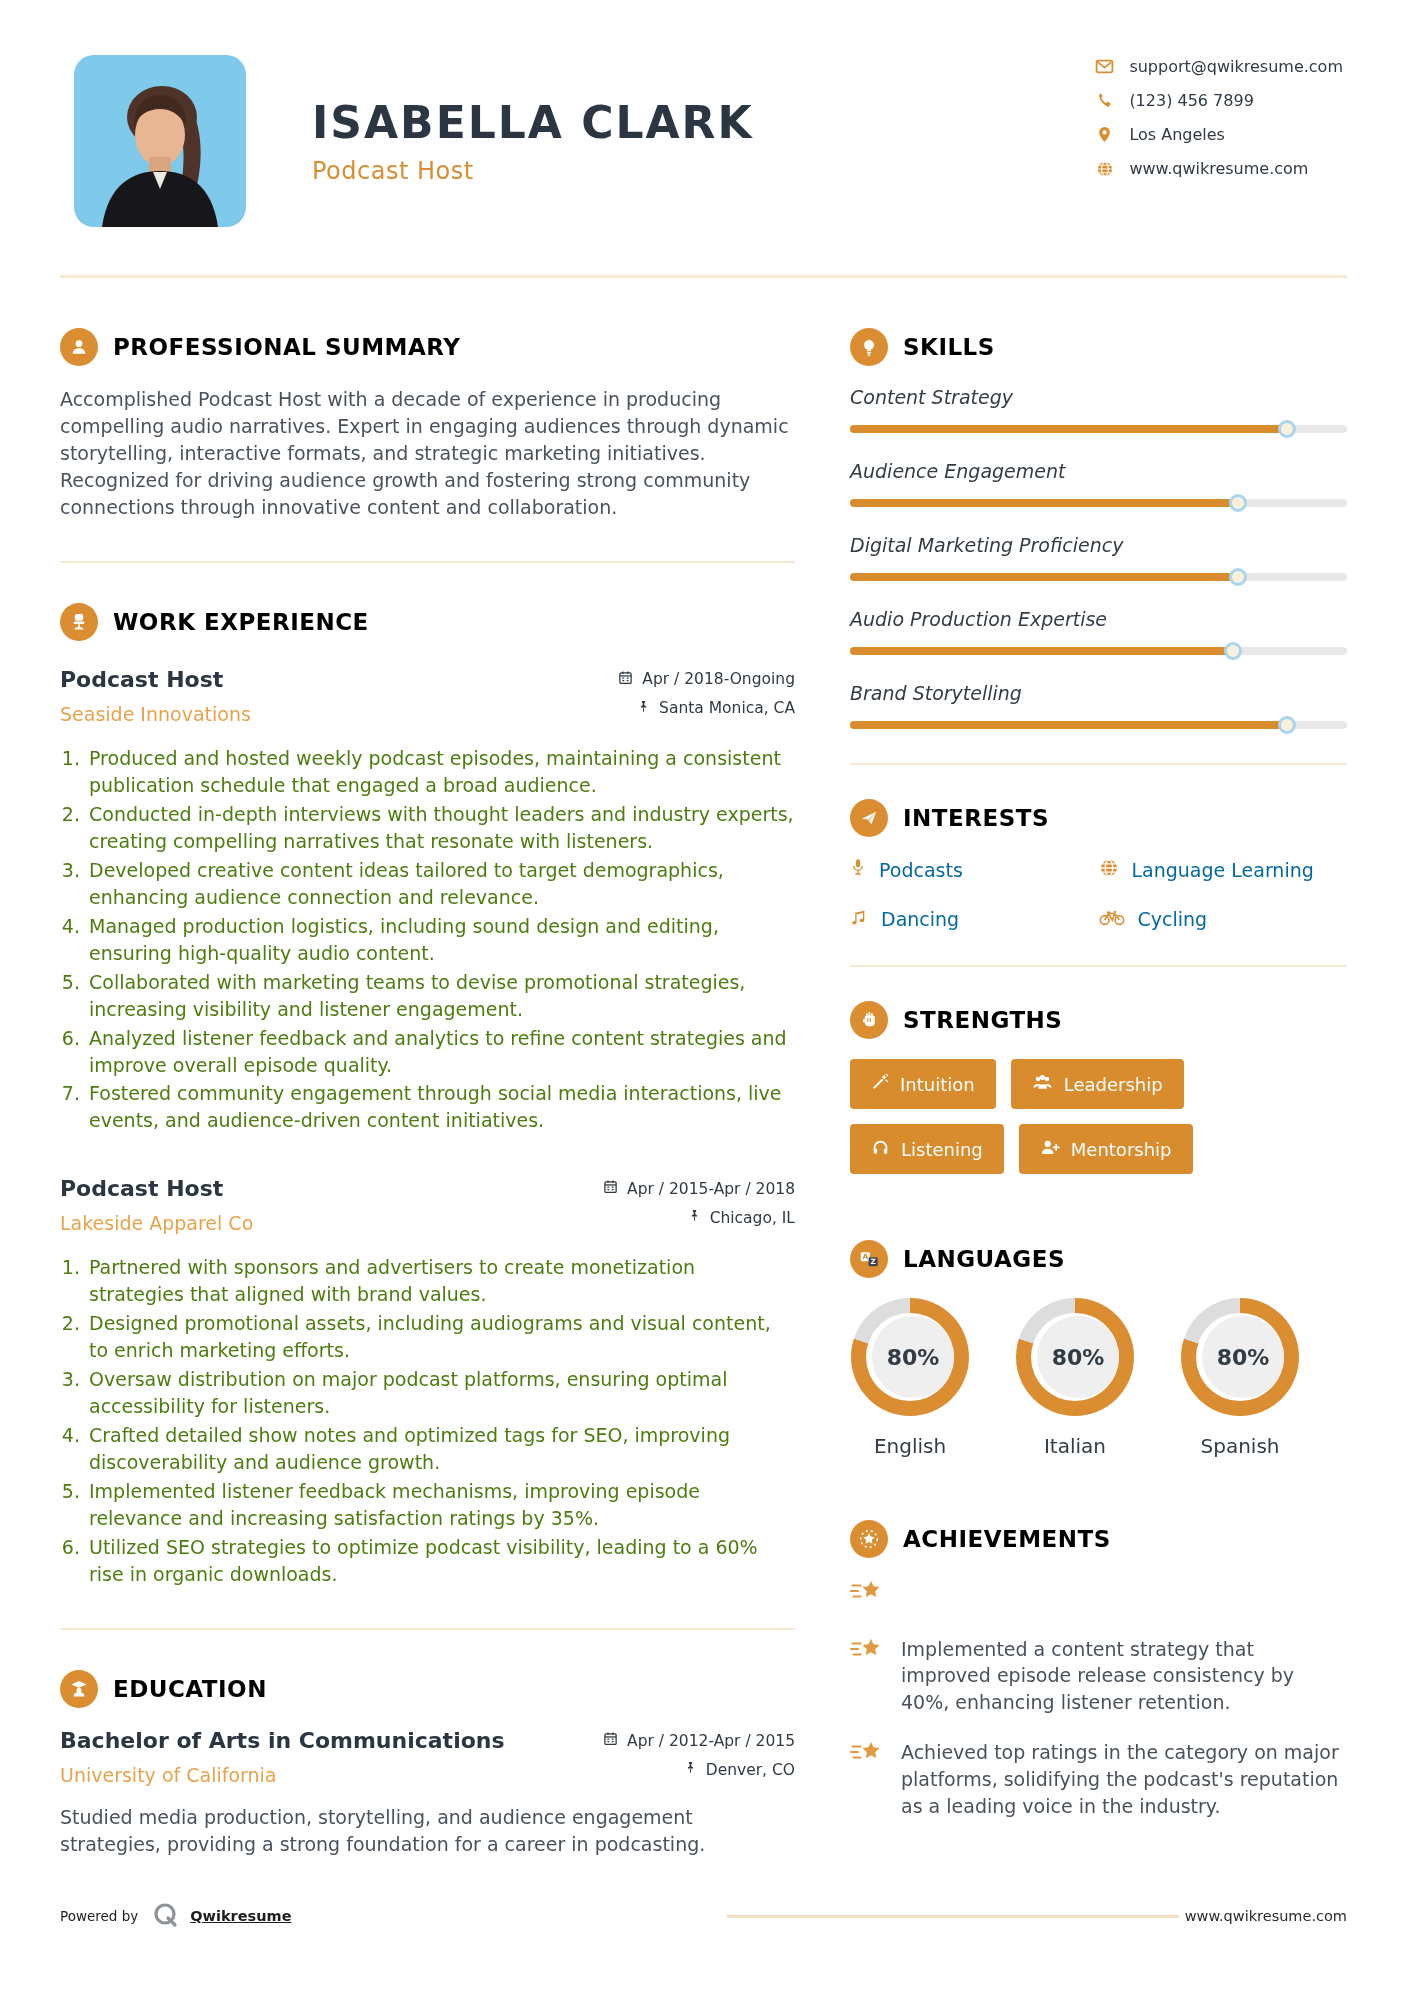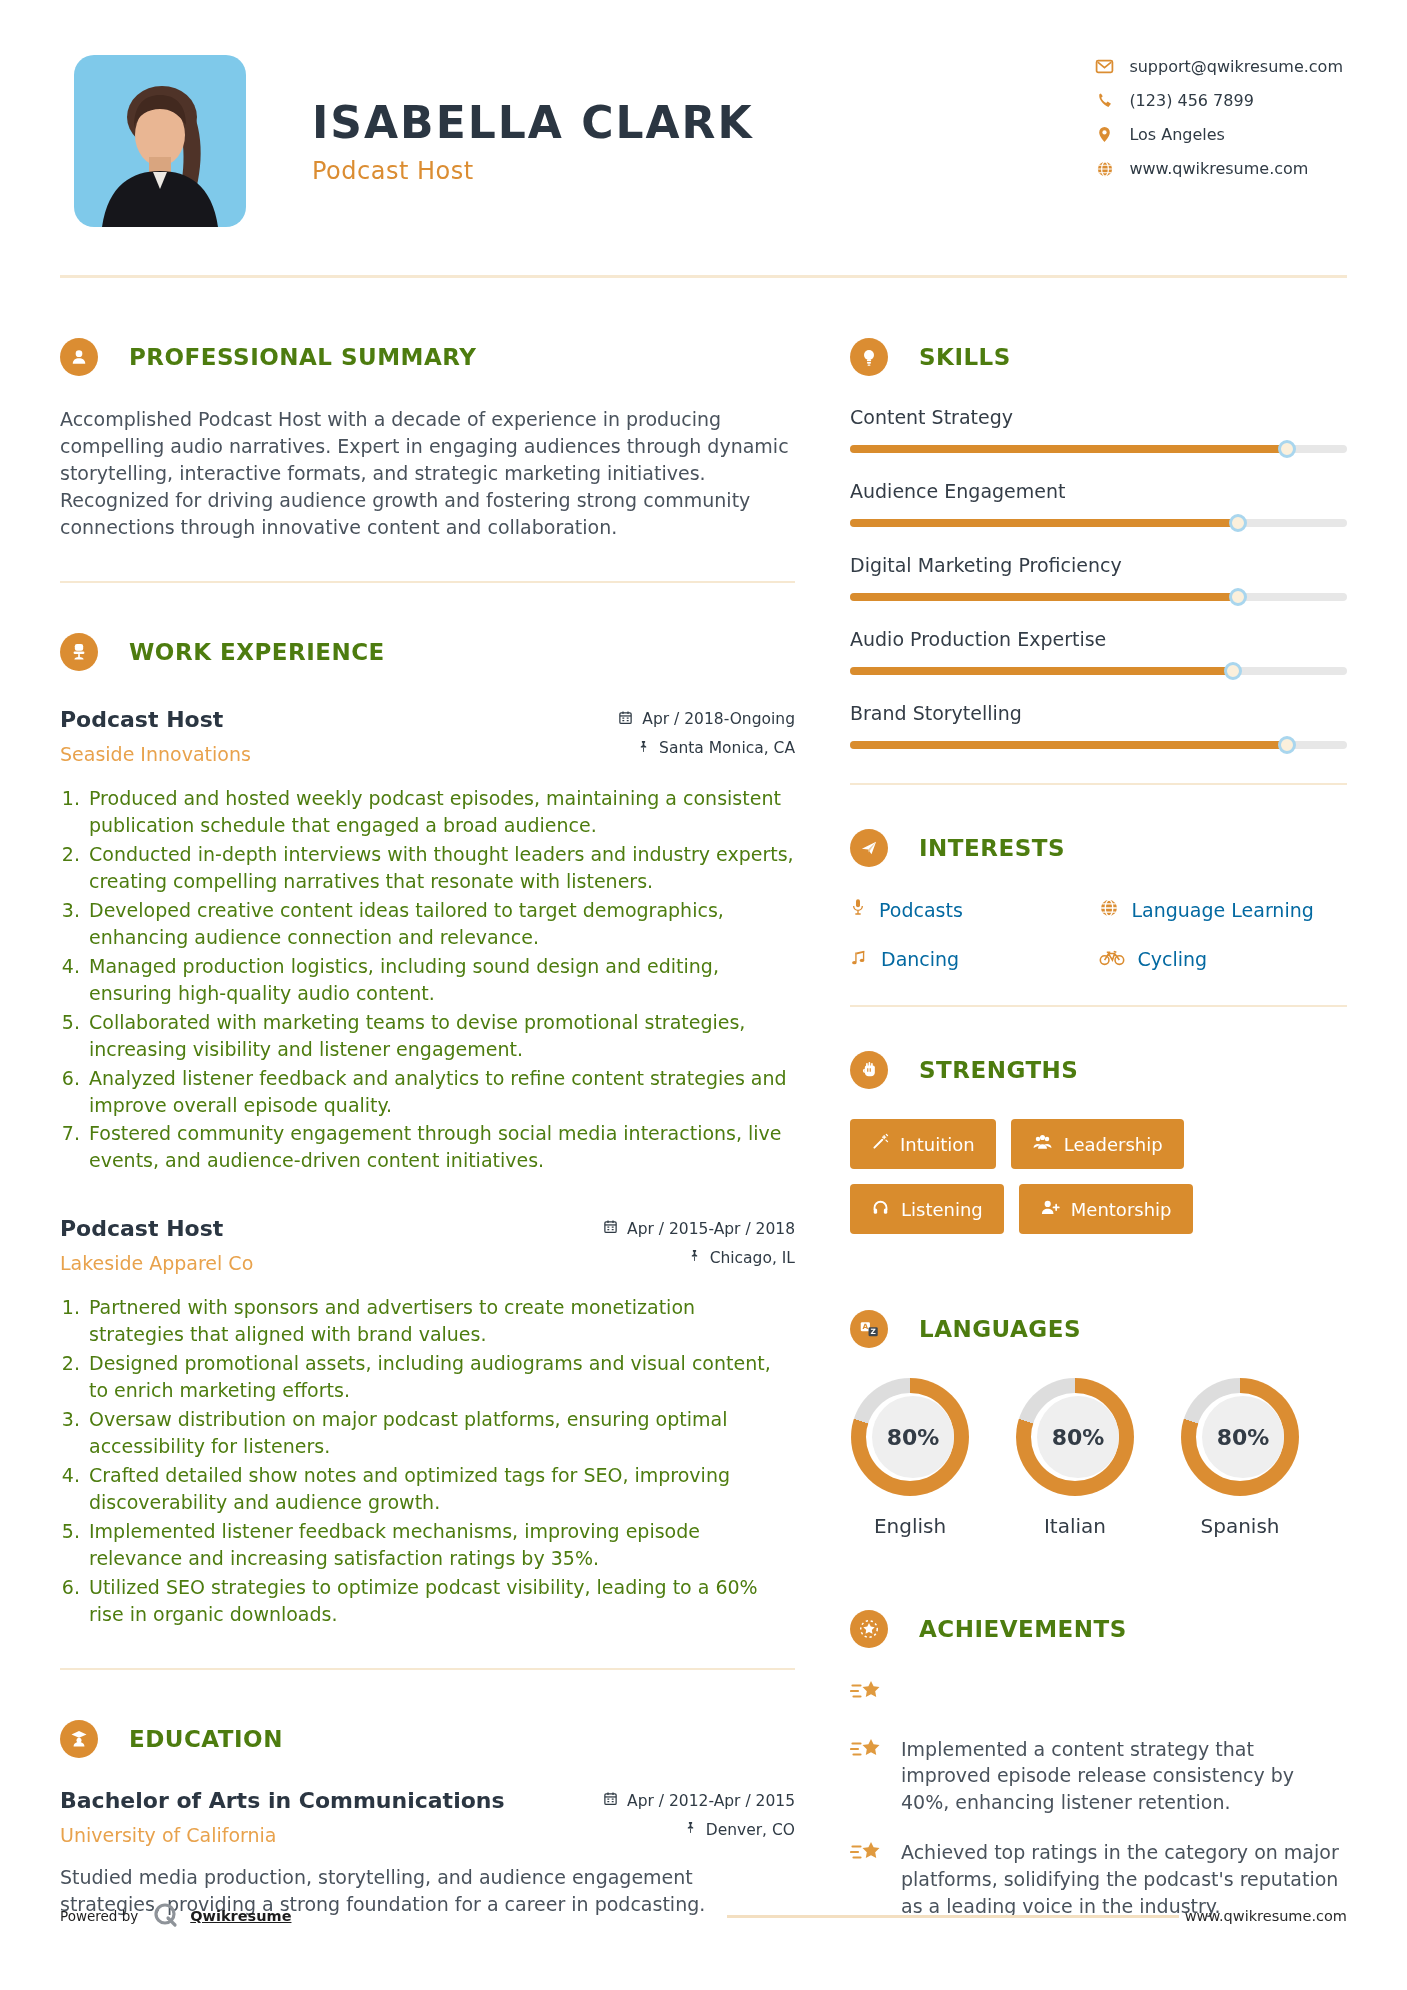--- a/index.html
+++ b/index.html
@@ -20,33 +20,33 @@
   .cols{display:flex;margin-top:50px;}
   .colL{width:735px;flex:none;}
   .colR{width:497px;flex:none;margin-left:55px;}
   .hr{height:2px;background:#F6E8D1;}
   .colL .hr{margin:40px 0;}
   .colR .hr{margin:34px 0;}
   
   .sec{display:flex;align-items:center;gap:15px;margin-bottom:20px;}
   .sec-icon{width:38px;height:38px;border-radius:50%;background:#DB8D32;display:flex;
             align-items:center;justify-content:center;flex:none;}
-  .sec h2{font-size:23px;color:#4d7c0f;margin:16px;font-weight:bold;letter-spacing:.5px;}
+  .sec h2{font-size:23px;color:#000000;margin:0;font-weight:bold;letter-spacing:.5px;}
   .body-text{font-size:19px;line-height:1.42;margin:0;color:#49525C;}
   
   .jobhead{display:flex;justify-content:space-between;margin-top:26px;}
   .jobtitle{font-size:22px;font-weight:bold;color:#2B3642;}
   .company{font-size:19px;color:#E8A24C;margin-top:11px;}
   .jobmeta{display:flex;flex-direction:column;gap:10px;padding-top:3px;font-size:15.5px;color:#2F3A44;}
   .meta-row{display:flex;justify-content:flex-end;align-items:center;gap:9px;}
   ol.bullets{margin:20px 0 0 0;padding-left:26px;font-size:19px;line-height:1.42;color:#4d7c0f;}
   ol.bullets li{margin-bottom:2px;padding-left:3px;}
   
   .skill{margin-bottom:27px;}
-  .skill-label{font-size:19px;color:#333C46;margin-bottom:17px;}
+  .skill-label{font-size:19px;color:#333C46;margin-bottom:17px;font-style:italic;}
   .bar{position:relative;height:8px;background:#E7E7E7;border-radius:4px;}
   .fill{position:absolute;left:0;top:0;height:8px;background:#D98C2D;border-radius:4px;}
   .handle{position:absolute;top:-5px;width:12px;height:12px;border:3px solid #A9D6EE;
           border-radius:50%;background:#FBF0DC;}
   
   .int-grid{display:grid;grid-template-columns:1fr 1fr;row-gap:24px;margin-top:4px;}
   .int-item{display:flex;align-items:center;gap:13px;font-size:19px;color:#0369a1;}
   
   .str-grid{display:flex;flex-wrap:wrap;gap:15px;max-width:430px;}
   .str-btn{background:#D98C2D;color:#fff;display:inline-flex;align-items:center;gap:11px;

